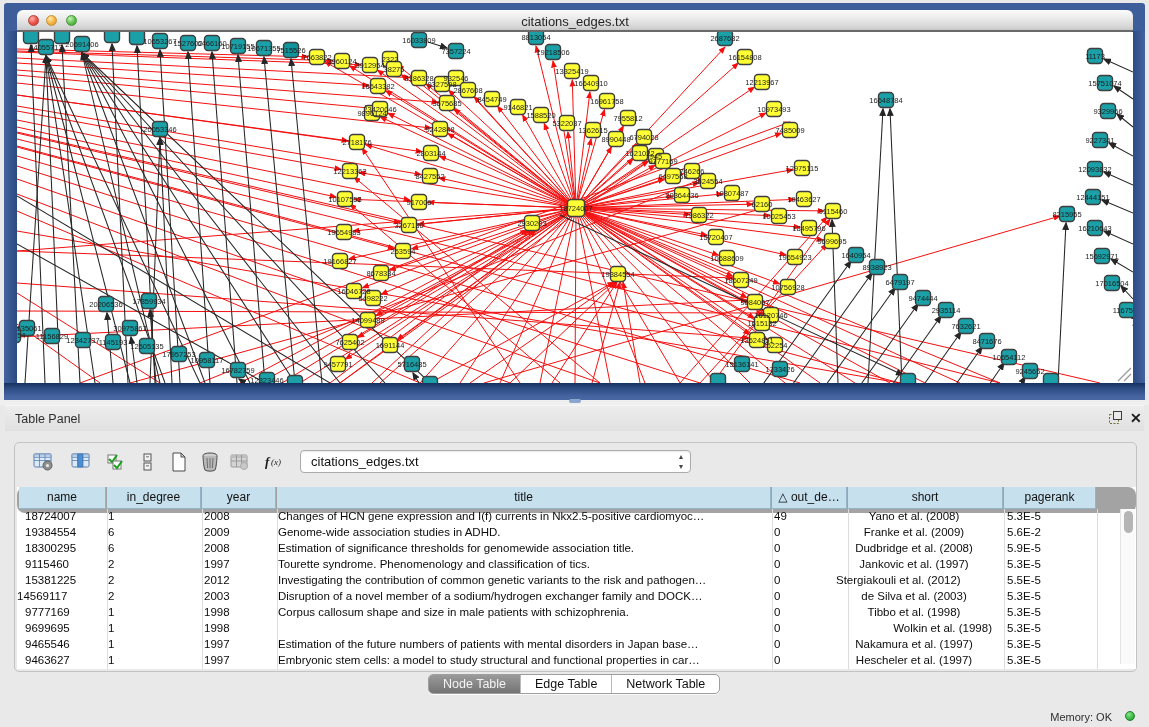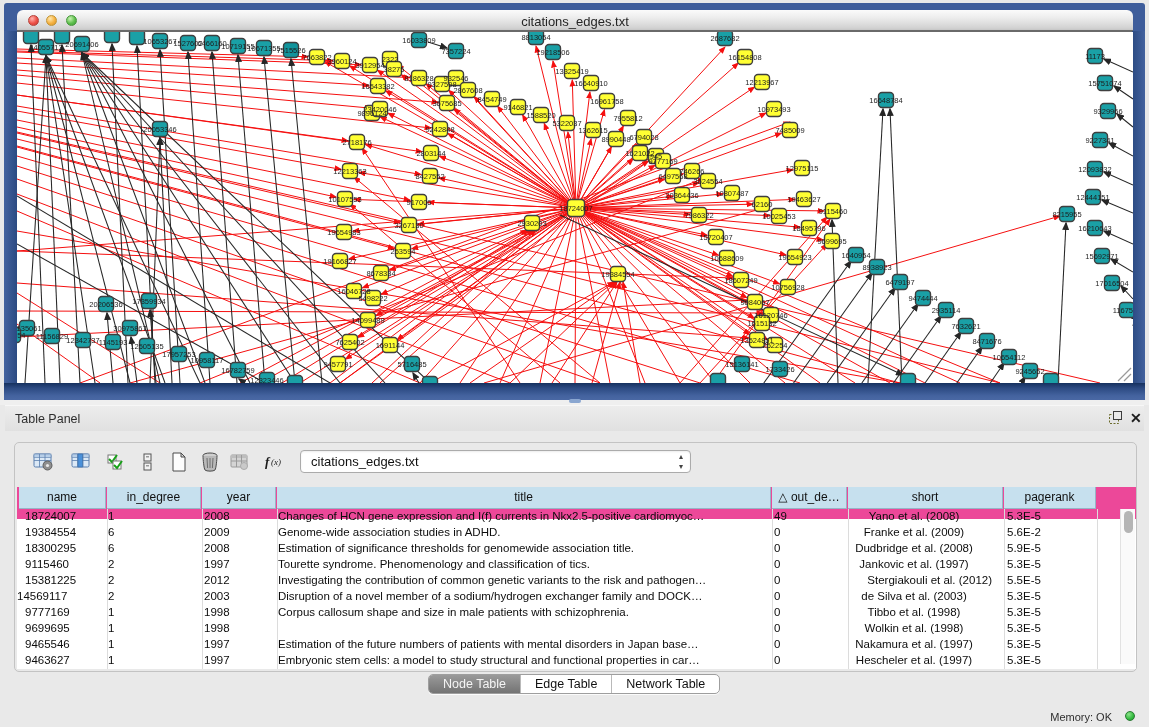--- a/index.html
+++ b/index.html
@@ -20,21 +20,21 @@
 #divider { position:absolute; left:0; top:400px; width:1149px; height:5px; background:#efefef; }
 #grip { position:absolute; left:569px; top:399px; width:12px; height:4px;
   background:#8aa6d0; border-radius:2px; }
 #tphead { position:absolute; left:5px; top:405px; width:1139px; height:26px;
   background:linear-gradient(180deg,#ededed,#e0e0e0); border-top:1px solid #f7f7f7; }
 #tphead .t { position:absolute; left:10px; top:6px; font-size:12.5px; color:#2e2e2e; }
 #panel { position:absolute; left:0; top:431px; width:1149px; height:296px; background:#e9e9e9; }
 #container { position:absolute; left:14px; top:11px; width:1123px; height:230px;
   background:#e9e9e9; border:1px solid #c3c3c3; border-radius:5px; }
 #tablebox { position:absolute; left:2px; top:44px; width:1119px; height:182px; background:#fff; }
-.thead { position:absolute; left:0; top:0; width:1119px; height:32px; background:#ec4899; }
+.thead { position:absolute; left:0; top:0; width:1119px; height:26px; background:#a3a3a3;border-radius:8px; }
 .hc { position:absolute; top:0; height:22px; background:#c6e0ee; border-right:1px solid #96b4c6;
   border-bottom:1px solid #96b4c6; text-align:center; font-size:12px; color:#111; padding-top:3px; }
 .trow { position:absolute; left:0; width:1119px; height:16px; }
 .c { position:absolute; top:0; height:16px; font-size:11.5px; color:#0c0c0c; white-space:nowrap;
   overflow:hidden; padding-top:1px; }
 #vscroll { position:absolute; left:1103px; top:22px; width:15px; height:155px; background:#fafafa;
   border-left:1px solid #e2e2e2; }
 #vthumb { position:absolute; left:2.5px; top:2px; width:9px; height:22px; background:#b5b5b5;
   border-radius:5px; }
 #tabs { position:absolute; left:428px; top:243px; height:20px; display:flex;
@@ -674,21 +674,21 @@
           <div class="c" style="left:757px;width:72px">0</div>
           <div class="c" style="left:819px;width:156px;text-align:center">Jankovic et al. (1997)</div>
           <div class="c" style="left:990px;width:90px">5.3E-5</div>
         </div>
         <div class="trow" style="top:86px">
           <div class="c" style="left:8px;width:82px">15381225</div>
           <div class="c" style="left:91px;width:90px">2</div>
           <div class="c" style="left:187px;width:70px">2012</div>
           <div class="c" style="left:261px;width:492px">Investigating the contribution of common genetic variants to the risk and pathogen…</div>
           <div class="c" style="left:757px;width:72px">0</div>
-          <div class="c" style="left:819px;width:156px;text-align:right">Stergiakouli et al. (2012)</div>
+          <div class="c" style="left:819px;width:156px;text-align:left">Stergiakouli et al. (2012)</div>
           <div class="c" style="left:990px;width:90px">5.5E-5</div>
         </div>
         <div class="trow" style="top:102px">
           <div class="c" style="left:0;width:82px">14569117</div>
           <div class="c" style="left:91px;width:90px">2</div>
           <div class="c" style="left:187px;width:70px">2003</div>
           <div class="c" style="left:261px;width:492px">Disruption of a novel member of a sodium/hydrogen exchanger family and DOCK…</div>
           <div class="c" style="left:757px;width:72px">0</div>
           <div class="c" style="left:819px;width:156px;text-align:center">de Silva et al. (2003)</div>
           <div class="c" style="left:990px;width:90px">5.3E-5</div>
@@ -700,21 +700,21 @@
           <div class="c" style="left:261px;width:492px">Corpus callosum shape and size in male patients with schizophrenia.</div>
           <div class="c" style="left:757px;width:72px">0</div>
           <div class="c" style="left:819px;width:156px;text-align:center">Tibbo et al. (1998)</div>
           <div class="c" style="left:990px;width:90px">5.3E-5</div>
         </div>
         <div class="trow" style="top:134px">
           <div class="c" style="left:8px;width:82px">9699695</div>
           <div class="c" style="left:91px;width:90px">1</div>
           <div class="c" style="left:187px;width:70px">1998</div>
           <div class="c" style="left:757px;width:72px">0</div>
-          <div class="c" style="left:819px;width:156px;text-align:center">Wolkin et al. (1998)</div>
+          <div class="c" style="left:819px;width:156px;text-align:right">Wolkin et al. (1998)</div>
           <div class="c" style="left:990px;width:90px">5.3E-5</div>
         </div>
         <div class="trow" style="top:150px">
           <div class="c" style="left:8px;width:82px">9465546</div>
           <div class="c" style="left:91px;width:90px">1</div>
           <div class="c" style="left:187px;width:70px">1997</div>
           <div class="c" style="left:261px;width:492px">Estimation of the future numbers of patients with mental disorders in Japan base…</div>
           <div class="c" style="left:757px;width:72px">0</div>
           <div class="c" style="left:819px;width:156px;text-align:center">Nakamura et al. (1997)</div>
           <div class="c" style="left:990px;width:90px">5.3E-5</div>

